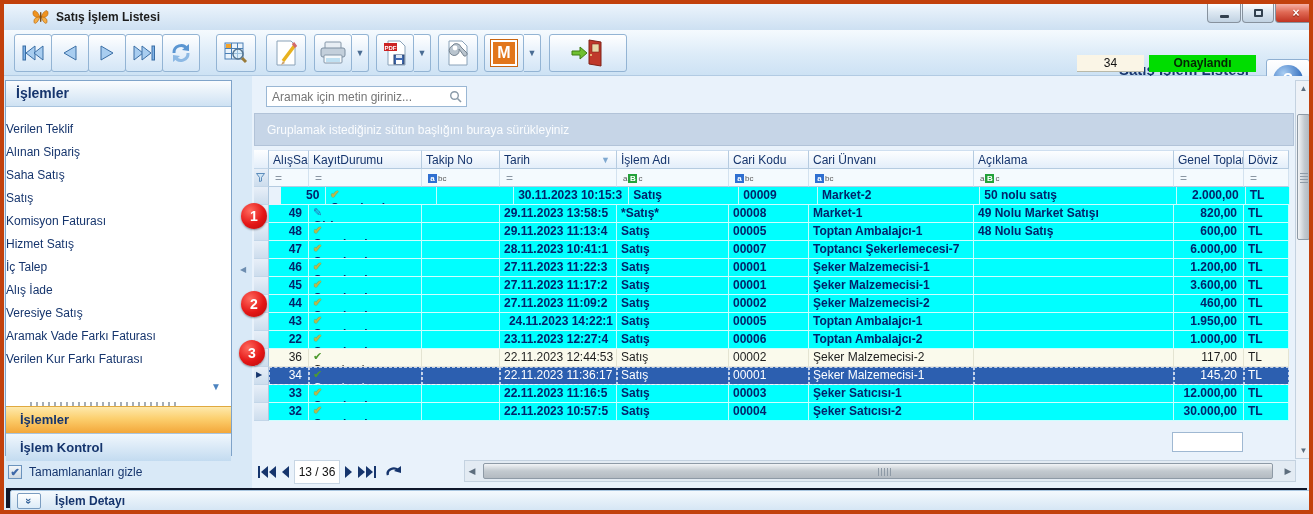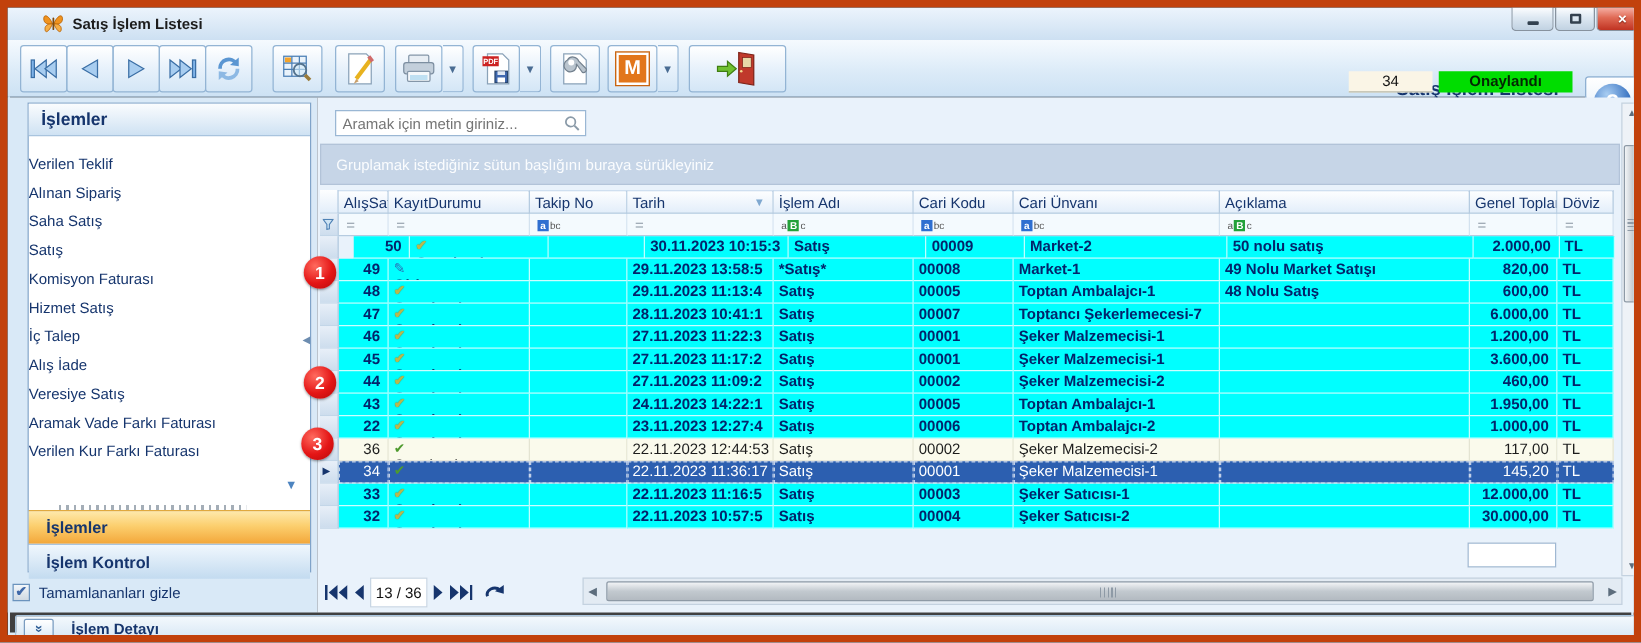--- a/index.html
+++ b/index.html
@@ -1,18 +1,18 @@
 <!DOCTYPE html>
 <html><head>
 <meta charset="utf-8">
 <style>
   * { margin:0; padding:0; box-sizing:border-box; }
   html,body { background:#9db8d2; font-family:"Liberation Sans", sans-serif; }
-  #win { position:relative; width:1313px; height:514px; background:#404040;
-         border:6px solid #c2410c; box-shadow: inset 0 0 0 2px #dcebf8; overflow:hidden; }
+  #win { position:relative; width:1313px; height:514px; background:#0f172a;
+         border:4px solid #c2410c; box-shadow: inset 0 0 0 2px #dcebf8; overflow:hidden; }
   .abs { position:absolute; }
 
   
   .titlebar { left:0; top:0; width:100%; height:26px;
     background:linear-gradient(#ecf4fc,#cde0f2); }
   .app-ico { left:28px; top:5px; }
   .wtitle { left:52px; top:6px; font-size:12px; font-weight:600; color:#1c1c1c; }
   .winbtn { top:0; height:19px; border:1px solid #87929e; border-top:none;
     border-radius:0 0 4px 4px; background:linear-gradient(#fdfeff,#dde8f2 45%,#c1d2e2);
     display:flex; align-items:center; justify-content:center; }
@@ -266,21 +266,21 @@
     </div>
     <div class="abs ptitle">Satış İşlem Listesi</div>
     <div class="abs helpbtn">
         <div class="helpball">?</div>
       </div>
   </div>
   <div class="abs recbox">34</div>
   <div class="abs statbox">Onaylandı</div>
 
   <div class="abs side-bg">
-    <div class="abs side-panel" style="left:16px;top:4px">
+    <div class="abs side-panel" style="left:1px;top:4px">
       <div class="side-head">İşlemler</div>
       <div class="side-list">
 
       <div class="sb-item">Verilen Teklif</div>
           <div class="sb-item">Alınan Sipariş</div>
           <div class="sb-item">Saha Satış</div>
           <div class="sb-item">Satış</div>
           <div class="sb-item">Komisyon Faturası</div>
           <div class="sb-item">Hizmet Satış</div>
           <div class="sb-item">İç Talep</div>
@@ -459,21 +459,21 @@
           <div class="dcell " style="width: 165px;">Şeker Malzemecisi-2</div>
           <div class="dcell " style="width: 200px;"></div>
           <div class="dcell num" style="width: 70px;">460,00</div>
           <div class="dcell " style="width: 45px;">TL</div>
         </div>
         <div class="drow cyan">
           <div class="gut" style="height: 18px;"></div>
           <div class="dcell num" style="width: 40px;">43</div>
           <div class="dcell " style="width: 113px;"><div class="stat-ic ic-cy">✔</div><span>Onaylandı</span></div>
           <div class="dcell " style="width: 78px;"></div>
-          <div class="dcell " style="width: 117px;">24.11.2023 14:22:1</div>
+          <div class="dcell " style="width: 117px; text-align: right;">24.11.2023 14:22:1</div>
           <div class="dcell " style="width: 112px;">Satış</div>
           <div class="dcell " style="width: 80px;">00005</div>
           <div class="dcell " style="width: 165px;">Toptan Ambalajcı-1</div>
           <div class="dcell " style="width: 200px;"></div>
           <div class="dcell num" style="width: 70px;">1.950,00</div>
           <div class="dcell " style="width: 45px;">TL</div>
         </div>
         <div class="drow cyan">
           <div class="gut" style="height: 18px;"></div>
           <div class="dcell num" style="width: 40px;">22</div>

